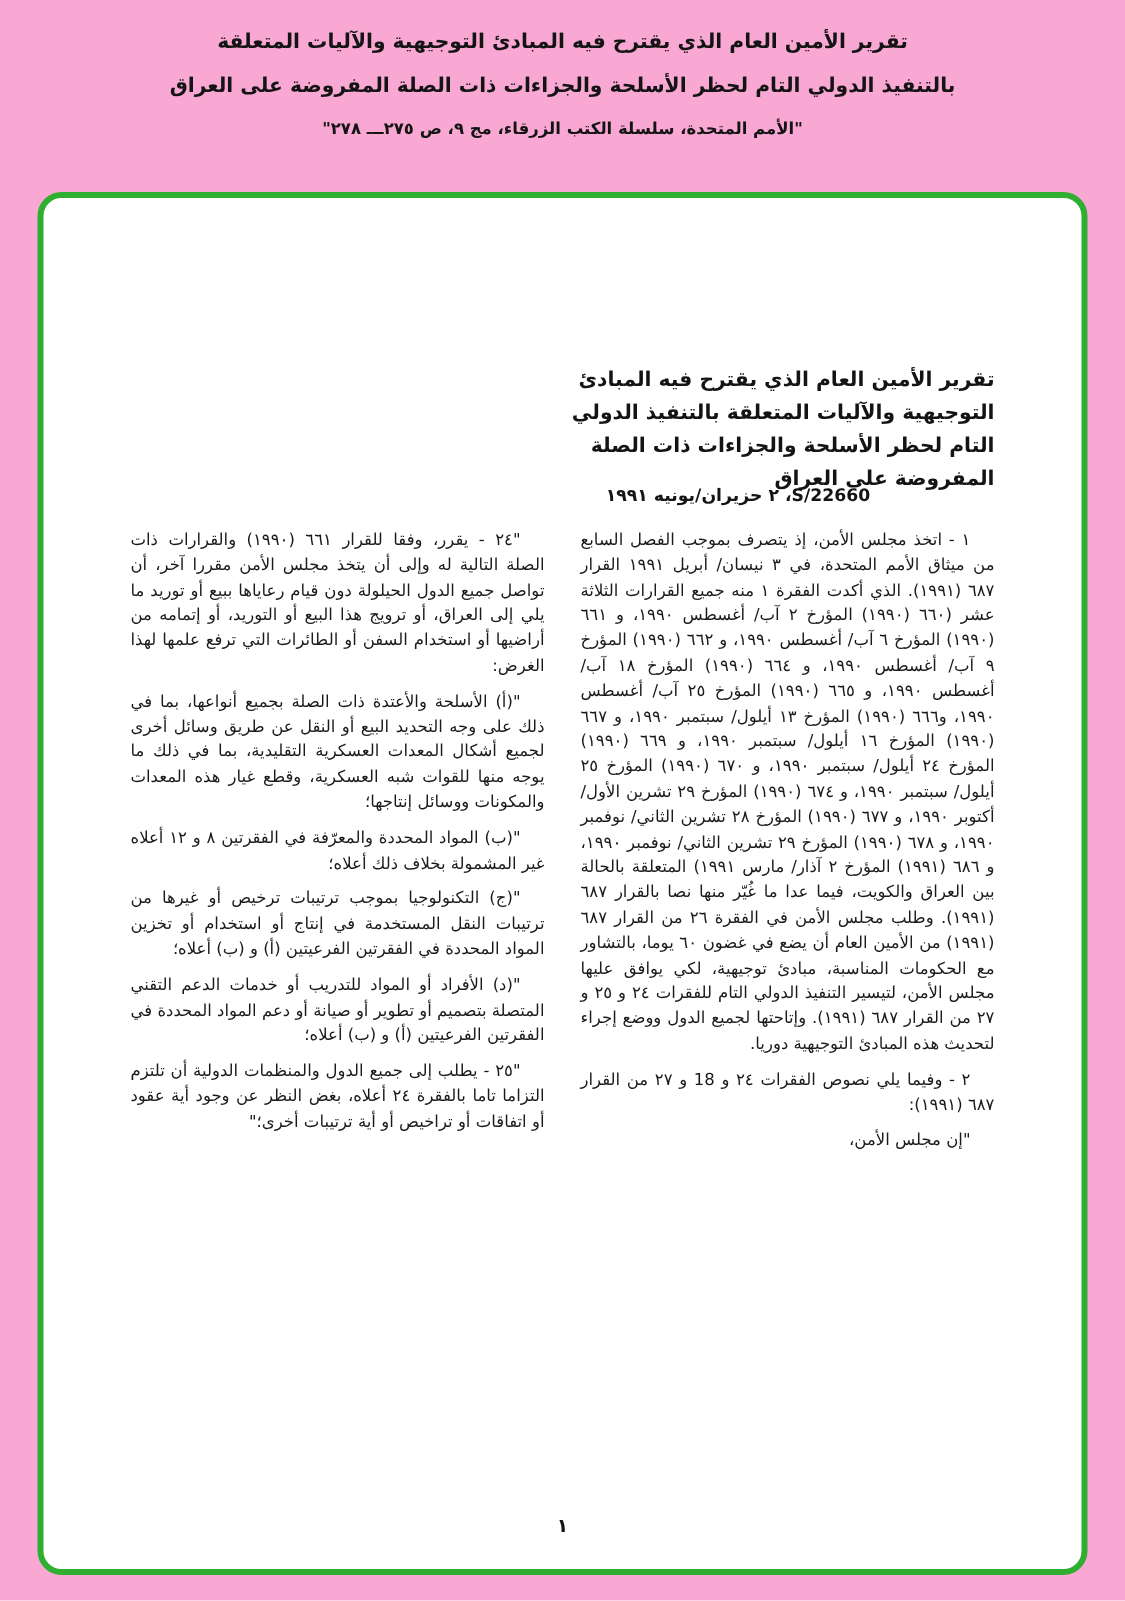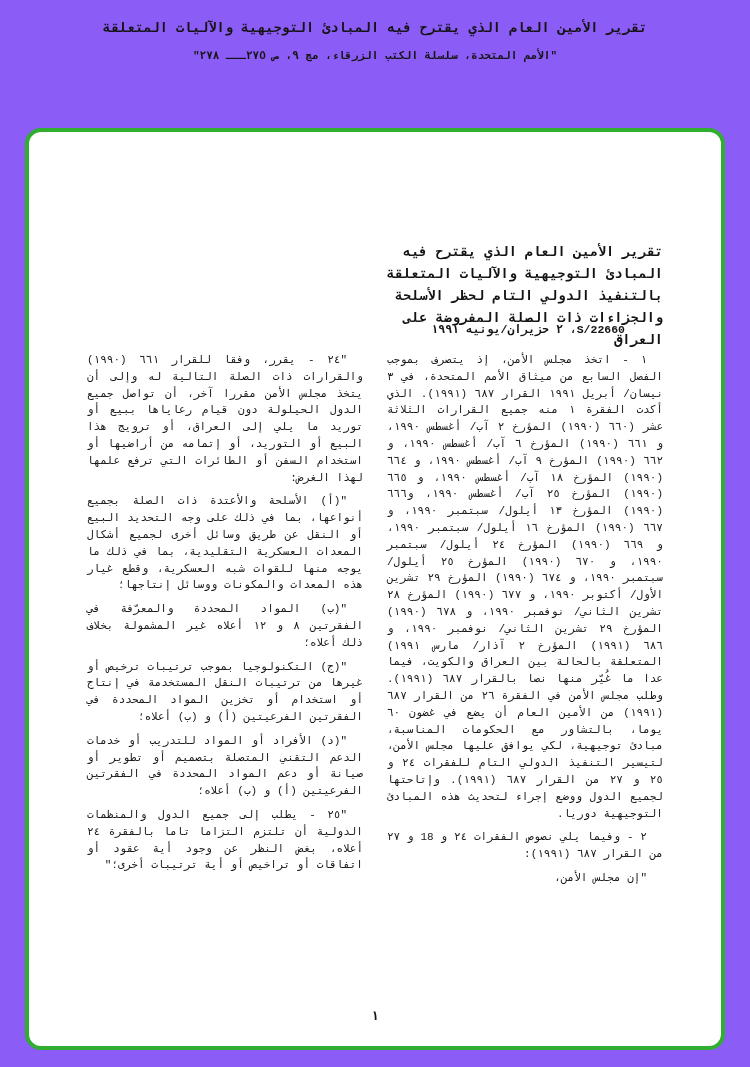--- a/index.html
+++ b/index.html
@@ -4,21 +4,21 @@
 <style>
   * { margin:0; padding:0; box-sizing:border-box; }
   html,body { background:#ffffff; }
   body {
     width:750px; height:1067px;
     font-family:"DejaVu Sans", sans-serif;
     color:#141414;
     position:relative;
     overflow:hidden;
   }
-  .page { position:absolute; inset:0; background:#8b5cf6;font-family:Liberation Mono, monospace; }
+  .page { position:absolute; inset:0; background:#f9a8d4; }
 
   
   .page-header {
     position:absolute; top:14px; left:0; width:100%;
     text-align:center; direction:rtl; font-weight:bold;
   }
   .hline-main { font-size:13.5px; line-height:29px; letter-spacing:0; }
   .hline-src  { font-size:11px;  line-height:27px; font-weight:bold; }
 
   
@@ -31,21 +31,21 @@
   }
 
   
   .doc-title {
     position:absolute; top:110px; right:58px; width:304px;
     direction:rtl; text-align:right;
     font-weight:bold; font-size:13.5px; line-height:22px;
   }
   .doc-date {
     position:absolute; top:190px; right:96px; width:266px;
-    direction:rtl; text-align:right;
+    direction:rtl; text-align:center;
     font-weight:bold; font-size:11.5px; line-height:16px;
   }
 
   
   .columns {
     position:absolute; top:220px; right:58px; left:58px;
     display:flex; gap:24px;
     direction:rtl;
   }
   .col { flex:1 1 0; direction:rtl; text-align:justify;
@@ -58,20 +58,21 @@
     text-align:center; font-size:12.5px; font-weight:bold;
   }
 </style>
 </head>
 <body>
 
 <div class="page">
 
   <header class="page-header">
     <div class="hline-main">تقرير الأمين العام الذي يقترح فيه المبادئ التوجيهية والآليات المتعلقة</div>
+    <div class="hline-main">بالتنفيذ الدولي التام لحظر الأسلحة والجزاءات ذات الصلة المفروضة على العراق</div>
     <div class="hline-src">"الأمم المتحدة، سلسلة الكتب الزرقاء، مج ٩، ص ٢٧٥ـــ ٢٧٨"</div>
   </header>
 
   <div class="green-box" style="border-color: rgb(47, 174, 47);">
 
     <div class="doc-title">تقرير الأمين العام الذي يقترح فيه المبادئ التوجيهية والآليات المتعلقة بالتنفيذ الدولي التام لحظر الأسلحة والجزاءات ذات الصلة المفروضة على العراق</div>
 
     <div class="doc-date">S/22660، ٢ حزيران/يونيه ١٩٩١</div>
 
     <div class="columns">

